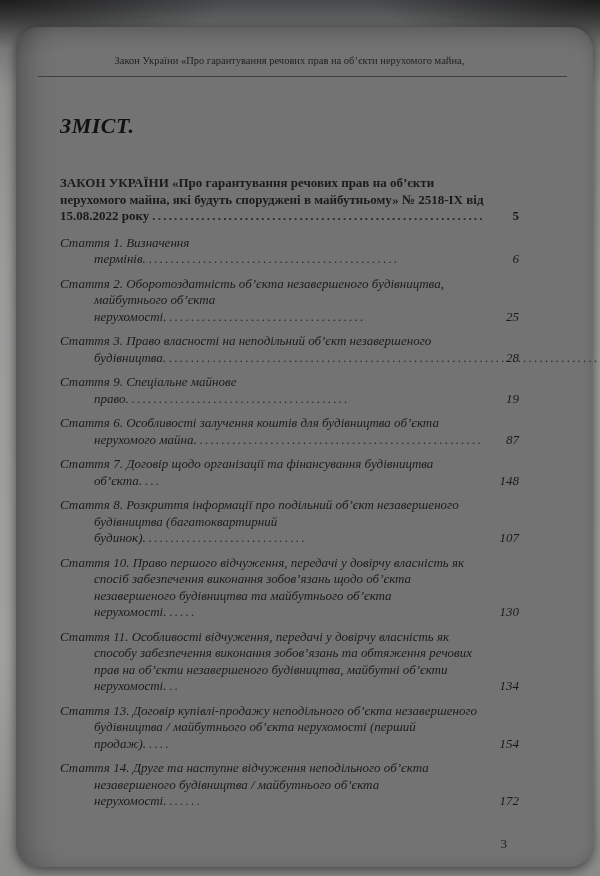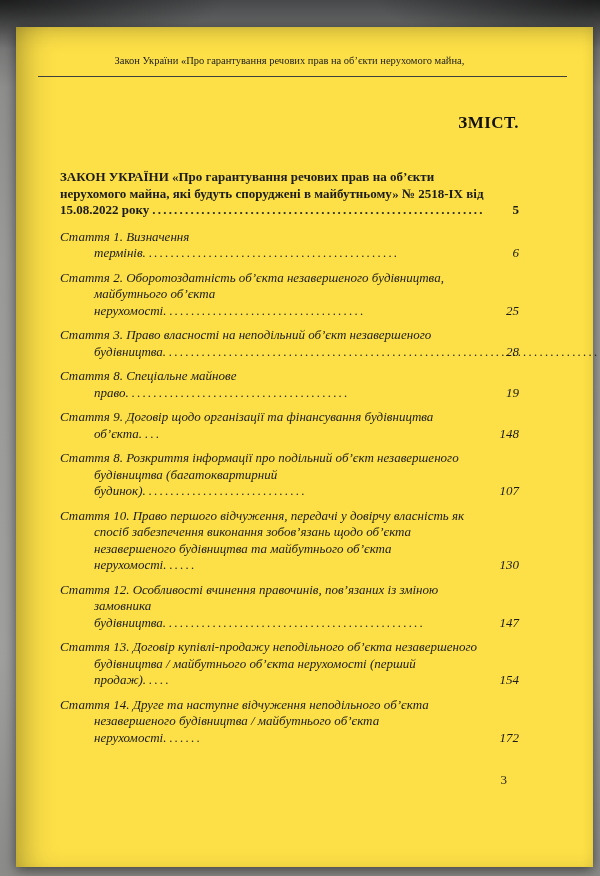--- a/index.html
+++ b/index.html
@@ -18,48 +18,50 @@
       radial-gradient(ellipse 320px 70px at 100% 0%, rgba(0,0,0,0.6), transparent 70%),
       linear-gradient(180deg, #47484a 0%, #6e6f6e 4%, #8f908e 10%, #9b9c9a 30%, #a0a19f 75%, #8b8c8a 100%);
   }
   .book-page {
     position: absolute;
     left: 16px;
     right: 7px;
     top: 27px;
     bottom: 9px;
     background: linear-gradient(90deg, #ececе7 0%, #f7f7f3 6%, #fbfbf7 20%, #fbfbf7 100%);
-    background-color: #fde047;
+    background-color: #737373;
     box-shadow:
       0 3px 12px rgba(0,0,0,0.55),
       inset 22px 0 32px -16px rgba(0,0,0,0.32),
       inset 0 18px 26px -16px rgba(0,0,0,0.20),
       inset -6px 0 14px -8px rgba(0,0,0,0.12);
     color: #1b1b1b;
     padding: 26px 74px 4px 44px;
     box-sizing: border-box;
+    border-radius: 23px;
   }
   .running-header {
     text-align: center;
     font-size: 10.5px;
     line-height: 15px;
     color: #222;
   }
   .header-rule {
     border: none;
     border-top: 1.5px solid #3f3f3f;
     margin: 8px -48px 0 -22px;
   }
   .toc-title {
     margin-top: 36px;
-    text-align: right;
+    text-align: left;
     font-weight: bold;
-    font-size: 17px;
+    font-size: 22px;
     letter-spacing: 0.5px;
     color: #111;
+    font-style: italic;
   }
   .toc-list {
     margin-top: 36px;
     font-size: 13px;
     line-height: 16.5px;
   }
   .toc-entry {
     position: relative;
     padding-right: 34px;
     margin-bottom: 8px;
@@ -111,33 +113,34 @@
   <div class="toc-list">
 
     <div class="toc-entry law"><span class="t">ЗАКОН УКРАЇНИ «Про гарантування речових прав на об’єкти нерухомого майна, які будуть споруджені в майбутньому» № 2518-IX від 15.08.2022 року</span><span class="dots">.............................................................</span><span class="pg">5</span></div>
 
     <div class="toc-entry hang"><span class="t">Стаття 1. Визначення термінів.</span><span class="dots">..............................................</span><span class="pg">6</span></div>
 
     <div class="toc-entry hang"><span class="t">Стаття 2. Оборотоздатність об’єкта незавершеного будівництва, майбутнього об’єкта нерухомості.</span><span class="dots">....................................</span><span class="pg">25</span></div>
 
     <div class="toc-entry hang"><span class="t">Стаття 3. Право власності на неподільний об’єкт незавершеного будівництва.</span><span class="dots">................................................................................................................................................................................................................................................................................................................................................................................................................</span><span class="pg">28</span></div>
 
-    <div class="toc-entry hang"><span class="t">Стаття 8. Спеціальне майнове право.</span><span class="dots">........................................</span><span class="pg">19</span></div>
+    <div class="toc-entry hang"><span class="t">Стаття 9. Спеціальне майнове право.</span><span class="dots">........................................</span><span class="pg">19</span></div>
 
 
+    <div class="toc-entry hang"><span class="t">Стаття 6. Особливості залучення коштів для будівництва об’єкта нерухомого майна.</span><span class="dots">....................................................</span><span class="pg">87</span></div>
 
-    <div class="toc-entry hang"><span class="t">Стаття 9. Договір щодо організації та фінансування будівництва об’єкта.</span><span class="dots">...</span><span class="pg">148</span></div>
+    <div class="toc-entry hang"><span class="t">Стаття 7. Договір щодо організації та фінансування будівництва об’єкта.</span><span class="dots">...</span><span class="pg">148</span></div>
 
     <div class="toc-entry hang"><span class="t">Стаття 8. Розкриття інформації про подільний об’єкт незавершеного будівництва (багатоквартирний будинок).</span><span class="dots">.............................</span><span class="pg">107</span></div>
 
 
     <div class="toc-entry hang"><span class="t">Стаття 10. Право першого відчуження, передачі у довірчу власність як спосіб забезпечення виконання зобов’язань щодо об’єкта незавершеного будівництва та майбутнього об’єкта нерухомості.</span><span class="dots">.....</span><span class="pg">130</span></div>
 
+    <div class="toc-entry hang"><span class="t">Стаття 11. Особливості відчуження, передачі у довірчу власність як способу забезпечення виконання зобов’язань та обтяження речових прав на об’єкти незавершеного будівництва, майбутні об’єкти нерухомості.</span><span class="dots">..</span><span class="pg">134</span></div>
 
-    <div class="toc-entry hang"><span class="t">Стаття 12. Особливості вчинення правочинів, пов’язаних із зміною замовника будівництва.</span><span class="dots">...............................................</span><span class="pg">147</span></div>
 
     <div class="toc-entry hang"><span class="t">Стаття 13. Договір купівлі-продажу неподільного об’єкта незавершеного будівництва / майбутнього об’єкта нерухомості (перший продаж).</span><span class="dots">....</span><span class="pg">154</span></div>
 
     <div class="toc-entry hang"><span class="t">Стаття 14. Друге та наступне відчуження неподільного об’єкта незавершеного будівництва / майбутнього об’єкта нерухомості.</span><span class="dots">......</span><span class="pg">172</span></div>
 
   </div>
 
   <div class="page-num">3</div>
 
 </div>

